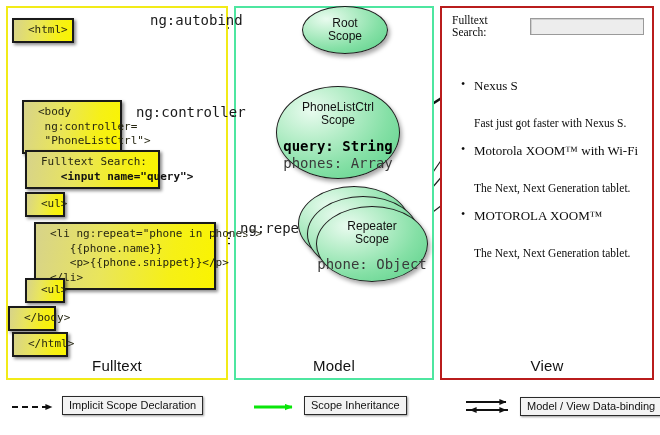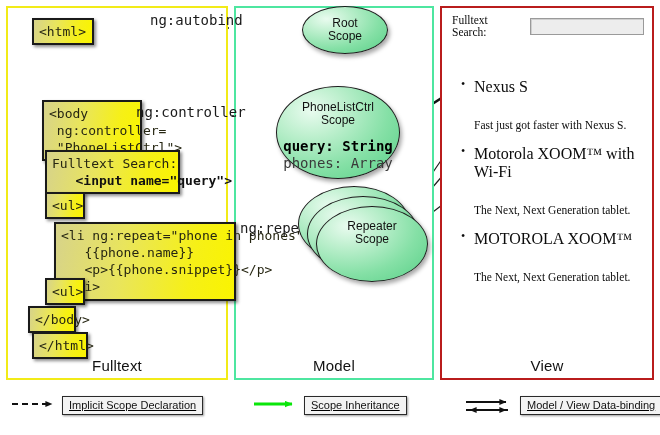--- a/index.html
+++ b/index.html
@@ -41,27 +41,26 @@
     letter-spacing: .2px;
   }
 
   
   .codebox {
     position: absolute;
     background: linear-gradient(100deg, #d7d38a 0%, #e9e55c 38%, #f6f017 75%, #faf400 100%);
     border: 2px solid #1a1a1a;
     box-shadow: 2px 2px 3px rgba(0,0,0,.45);
     font-family: "DejaVu Sans Mono", "Liberation Mono", monospace;
-    font-size: 13px;
+    font-size: 11px;
     line-height: 1.32;
     color: #262612;
-    padding: 3px 5px;
+    padding: 3px 14px;
     white-space: pre;
     box-sizing: border-box;
-    margin-left: 20px;
   }
   .codebox b { font-weight: bold; color: #111; }
 
   
   .scope {
     position: absolute;
     border-radius: 50%;
     border: 1.5px solid #1d1d1d;
     background: radial-gradient(ellipse at 28% 26%, #e9fbef 0%, #bff0cf 26%, #85e0a6 62%, #57cf86 100%);
     box-shadow: 2px 3px 4px rgba(0,0,0,.35);
@@ -109,21 +108,21 @@
   .view-input {
     width: 108px;
     height: 13px;
     background: #ededed;
     border: 1px solid #9a9a9a;
     box-shadow: inset 1px 1px 0 #cfcfcf;
   }
   .phone-list { margin: 0; padding: 0; list-style: none; }
   .phone-item { margin-top: 14px; }
   .phone-name {
-    font-size: 16px;
+    font-size: 13px;
     position: relative;
     padding-left: 22px;
   }
   .phone-name::before {
     content: "\2022";
     position: absolute;
     left: 9px;
     top: -1px;
     font-size: 12px;
   }
@@ -132,21 +131,21 @@
     margin-top: 23px;
     padding-left: 22px;
   }
 
   
   #legend {
     position: absolute;
     left: 0; top: 388px;
     width: 660px; height: 47px;
   }
-  .legend-entry { position: absolute; display: flex; align-items: flex-start; text-decoration: underline; }
+  .legend-entry { position: absolute; display: flex; align-items: flex-end; }
   .legend-box {
     border: 1.5px solid #2a2a2a;
     background: #f3f3f3;
     box-shadow: 1px 1px 2px rgba(0,0,0,.4);
     font-size: 11px;
     color: #111;
     padding: 2px 6px 3px 6px;
     white-space: nowrap;
   }
   .legend-svg { display: block; }
@@ -242,20 +241,23 @@
       <div>phones: Array</div>
     </div>
   </div>
 
   <div class="scope" style="left:298px; top:186px; width:112px; height:76px; z-index:1;"></div>
   <div class="scope" style="left:307px; top:196px; width:112px; height:76px; z-index:2;"></div>
   <div class="scope" style="left:316px; top:206px; width:112px; height:76px; z-index:3;
               padding-top:13px;">
     <div class="scope-title" style="white-space:pre-line;">Repeater
 Scope</div>
+    <div class="scope-props" style="margin-top:9px;">
+      <div>phone: Object</div>
+    </div>
   </div>
 
   <div class="view-inner">
     <div class="view-search-row">
       <span>Fulltext Search:</span>
       <input class="view-input" type="text" value="" style="">
     </div>
     <ul class="phone-list">
       <li class="phone-item" style="margin-top:40px;">
         <div class="phone-name">Nexus S</div>

